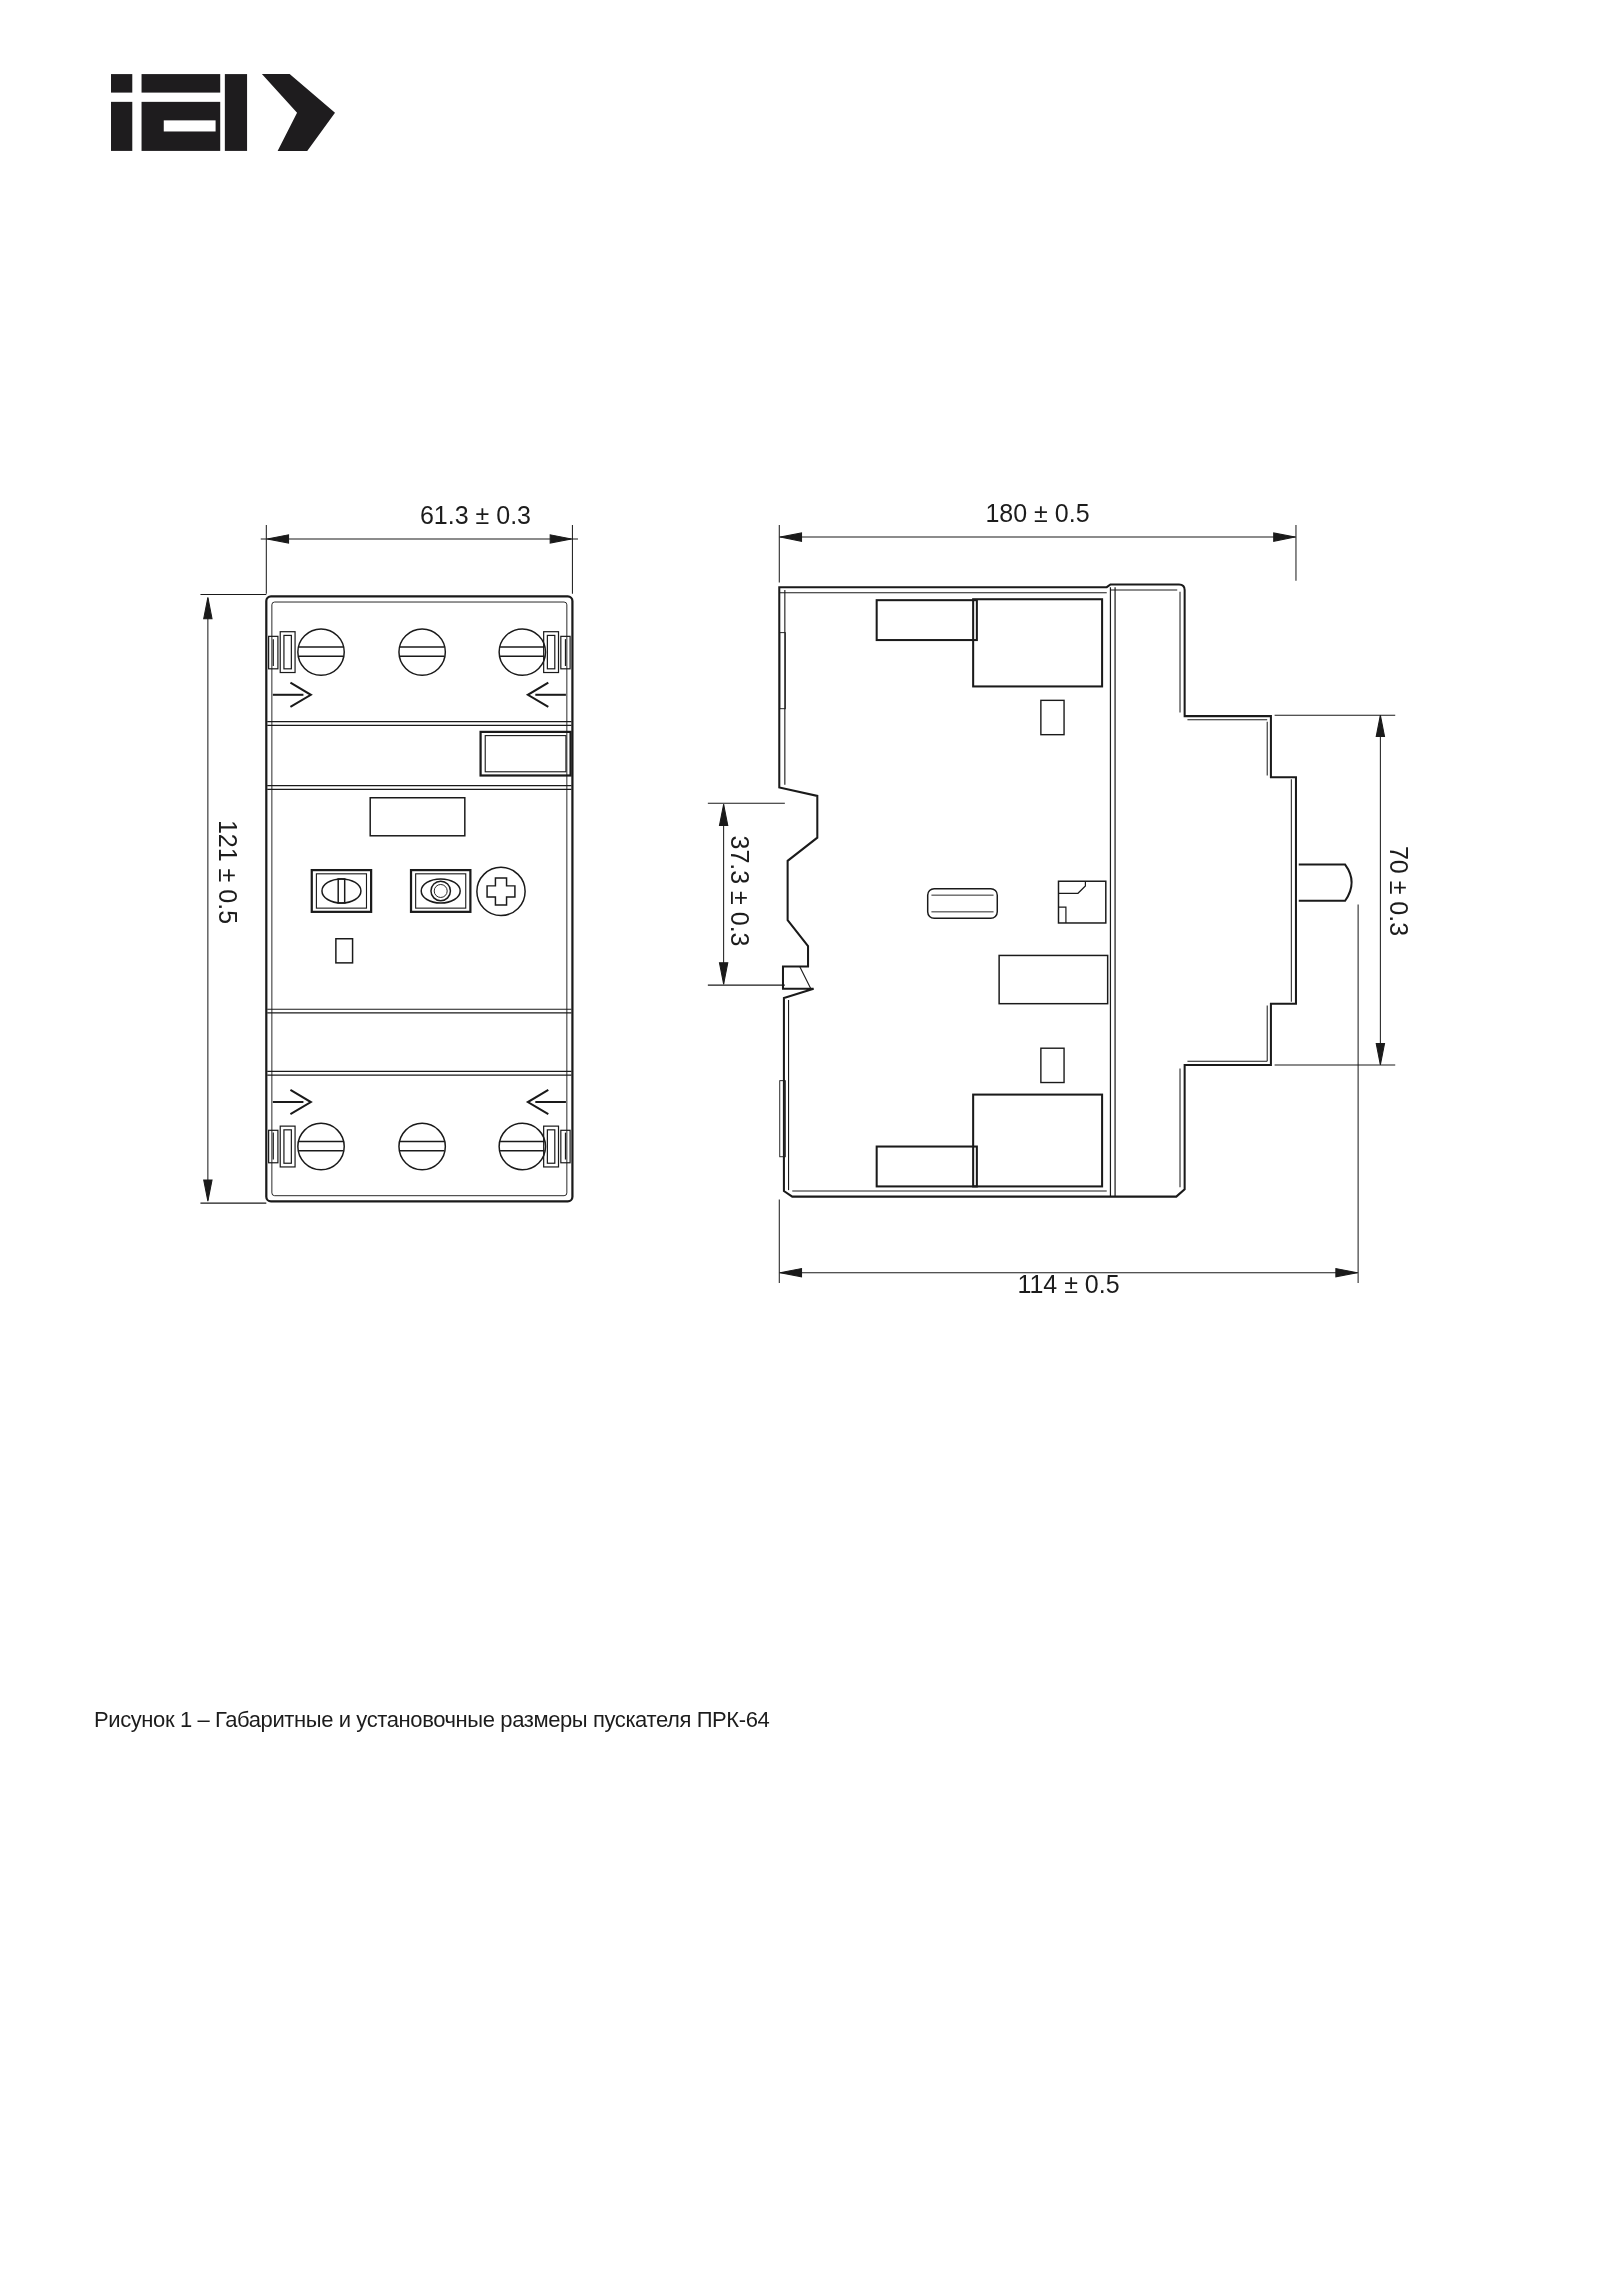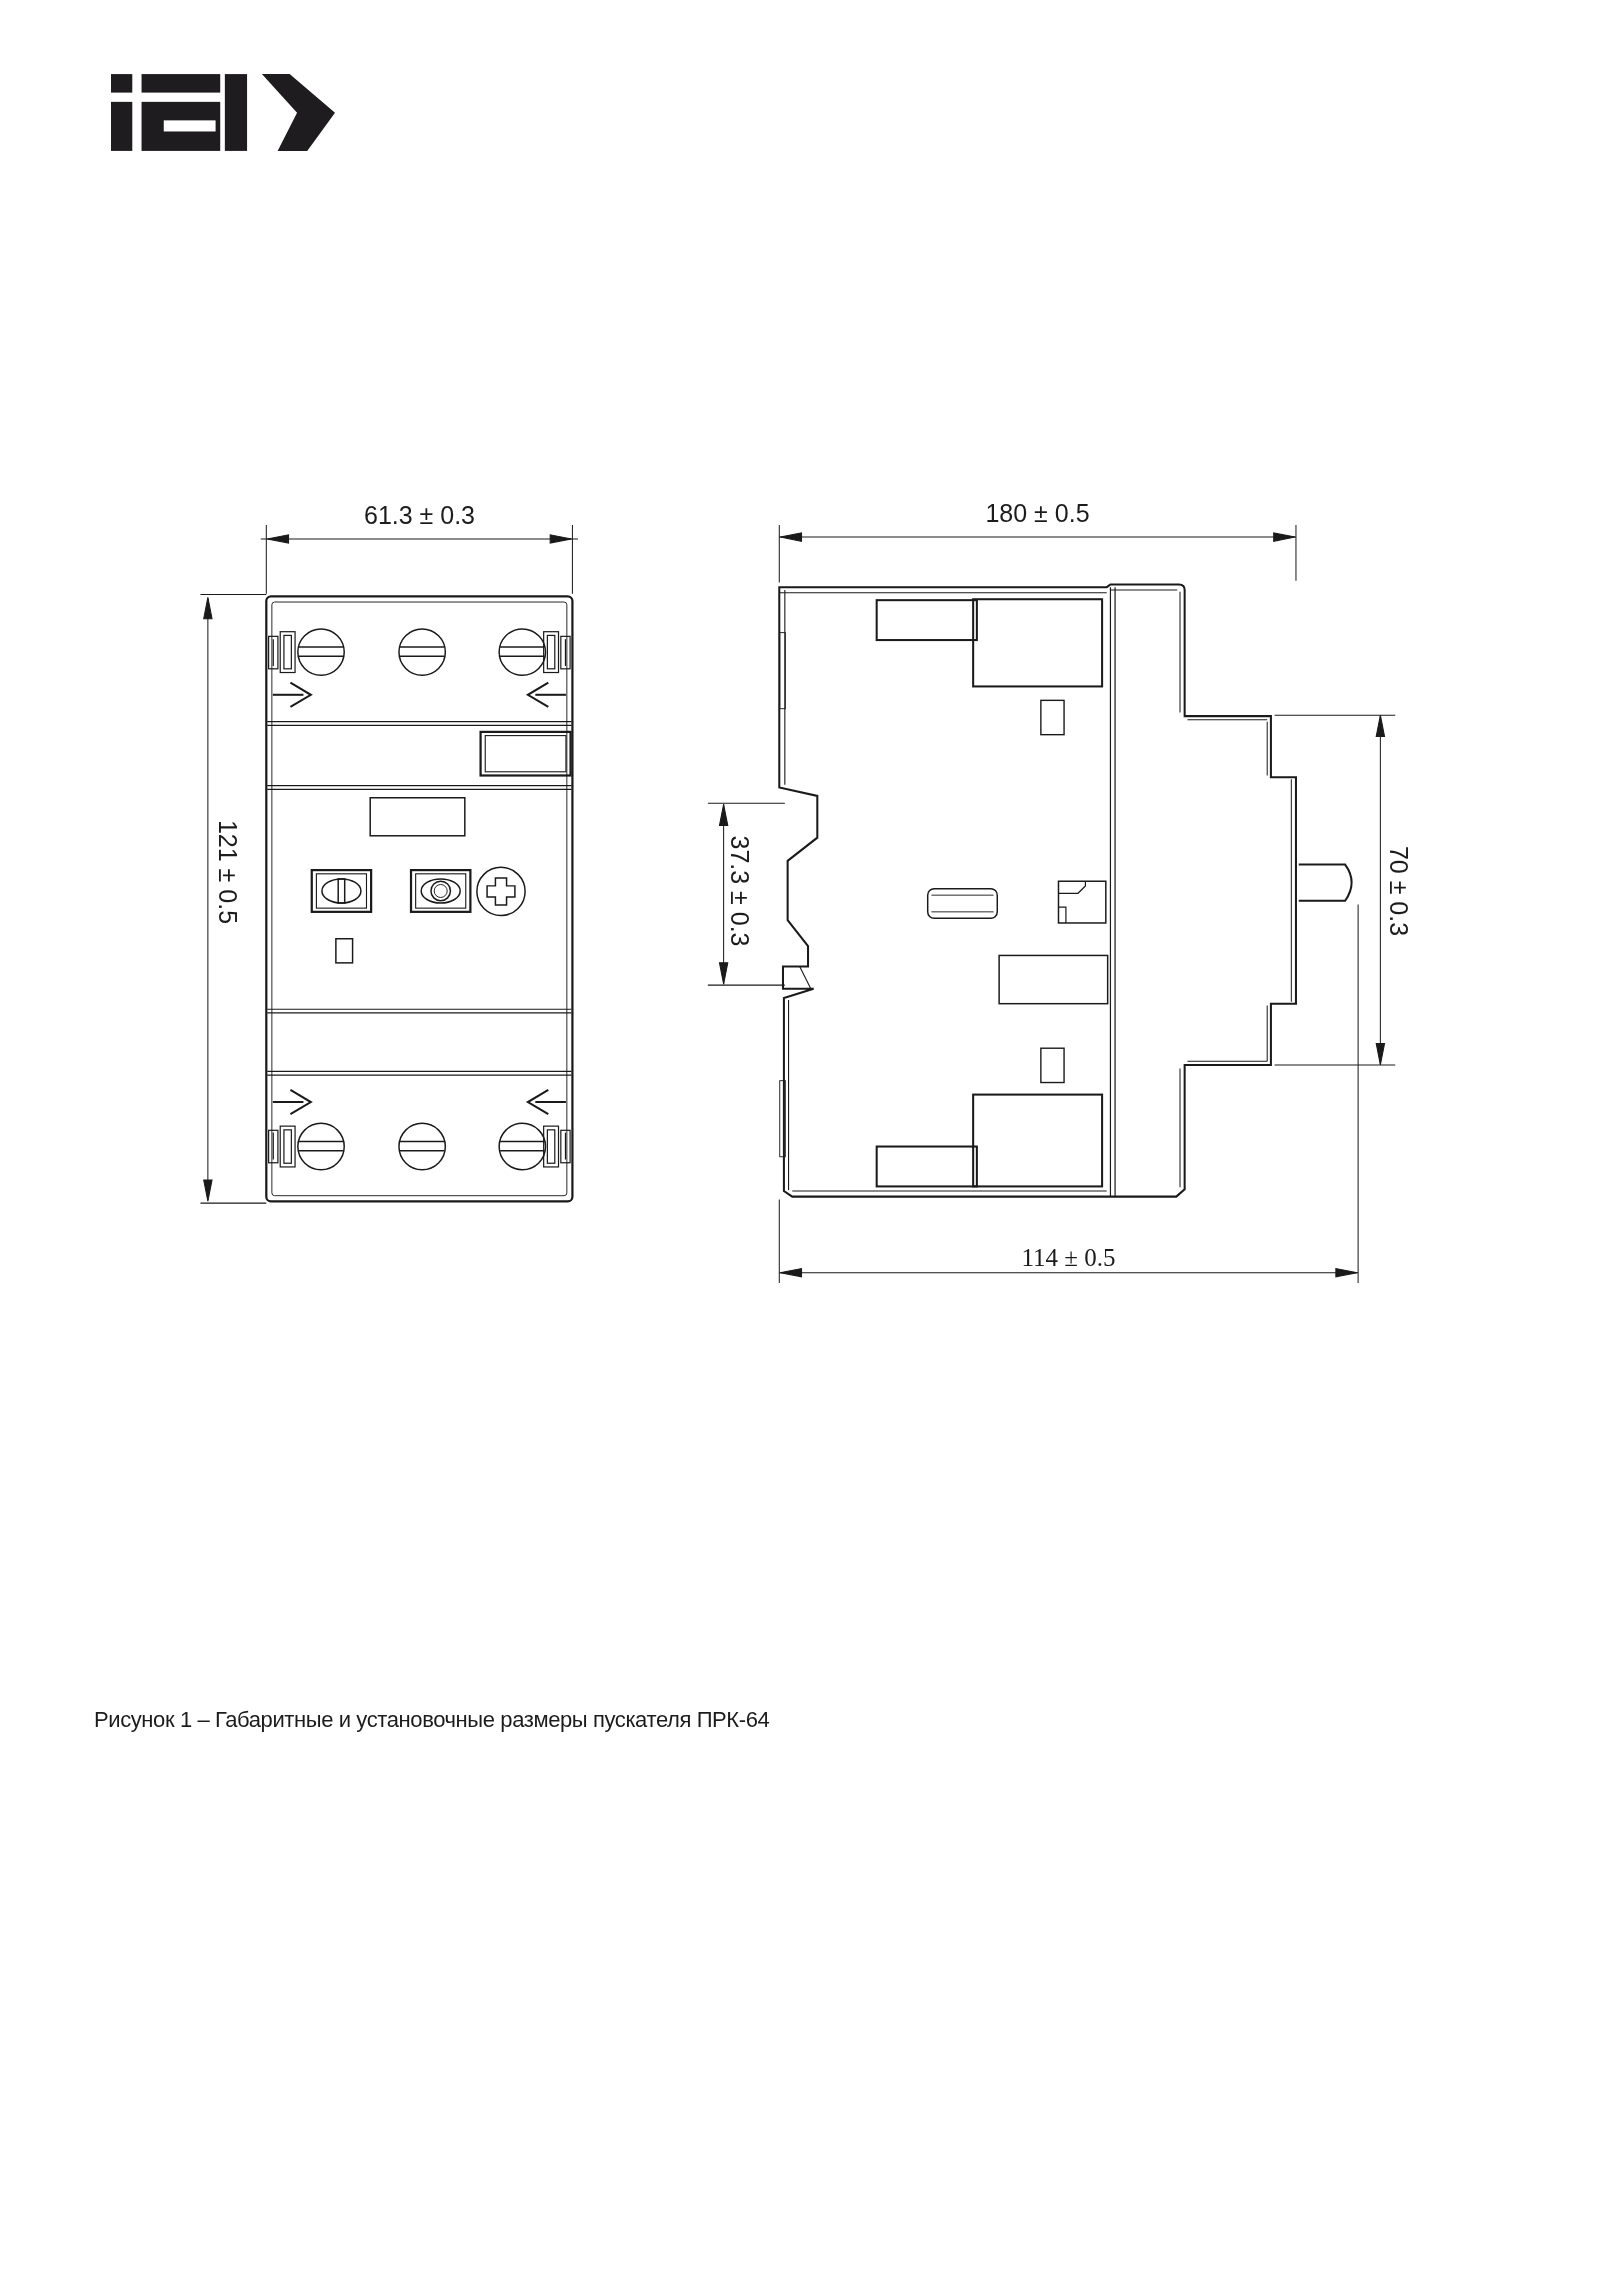--- a/index.html
+++ b/index.html
@@ -260,26 +260,26 @@
     <g>
       <line x1="840" y1="1293" x2="840" y2="1383"></line>
       <line x1="1464" y1="975" x2="1464" y2="1383"></line>
       <line x1="840" y1="1372" x2="1464" y2="1372"></line>
       <polygon points="841,1372 864,1367.5 864,1376.5" fill="#1a1a1a"></polygon>
       <polygon points="1463,1372 1440,1367.5 1440,1376.5" fill="#1a1a1a"></polygon>
     </g>
   </g>
 </svg>
 
-<div class="dim-label" style="left:308px;top:501px;">61.3 ± 0.3</div>
+<div class="dim-label" style="left:308px;top:501px;text-align:right;">61.3 ± 0.3</div>
 
 <div class="dim-label rot" style="left:116px;top:858px;">121 ± 0.5</div>
 
 <div class="dim-label" style="left:926px;top:499px;">180 ± 0.5</div>
 
 <div class="dim-label rot" style="left:628px;top:877px;">37.3 ± 0.3</div>
 
 <div class="dim-label rot" style="left:1287px;top:877px;">70 ± 0.3</div>
 
-<div class="dim-label" style="left:957px;top:1244px;font-family:Liberation Serif, serif;">114 ± 0.5</div>
+<div class="dim-label" style="left:957px;top:1270px;">114 ± 0.5</div>
 
 <div class="caption">Рисунок 1 – Габаритные и установочные размеры пускателя ПРК-64</div>
 
 
 </body></html>

